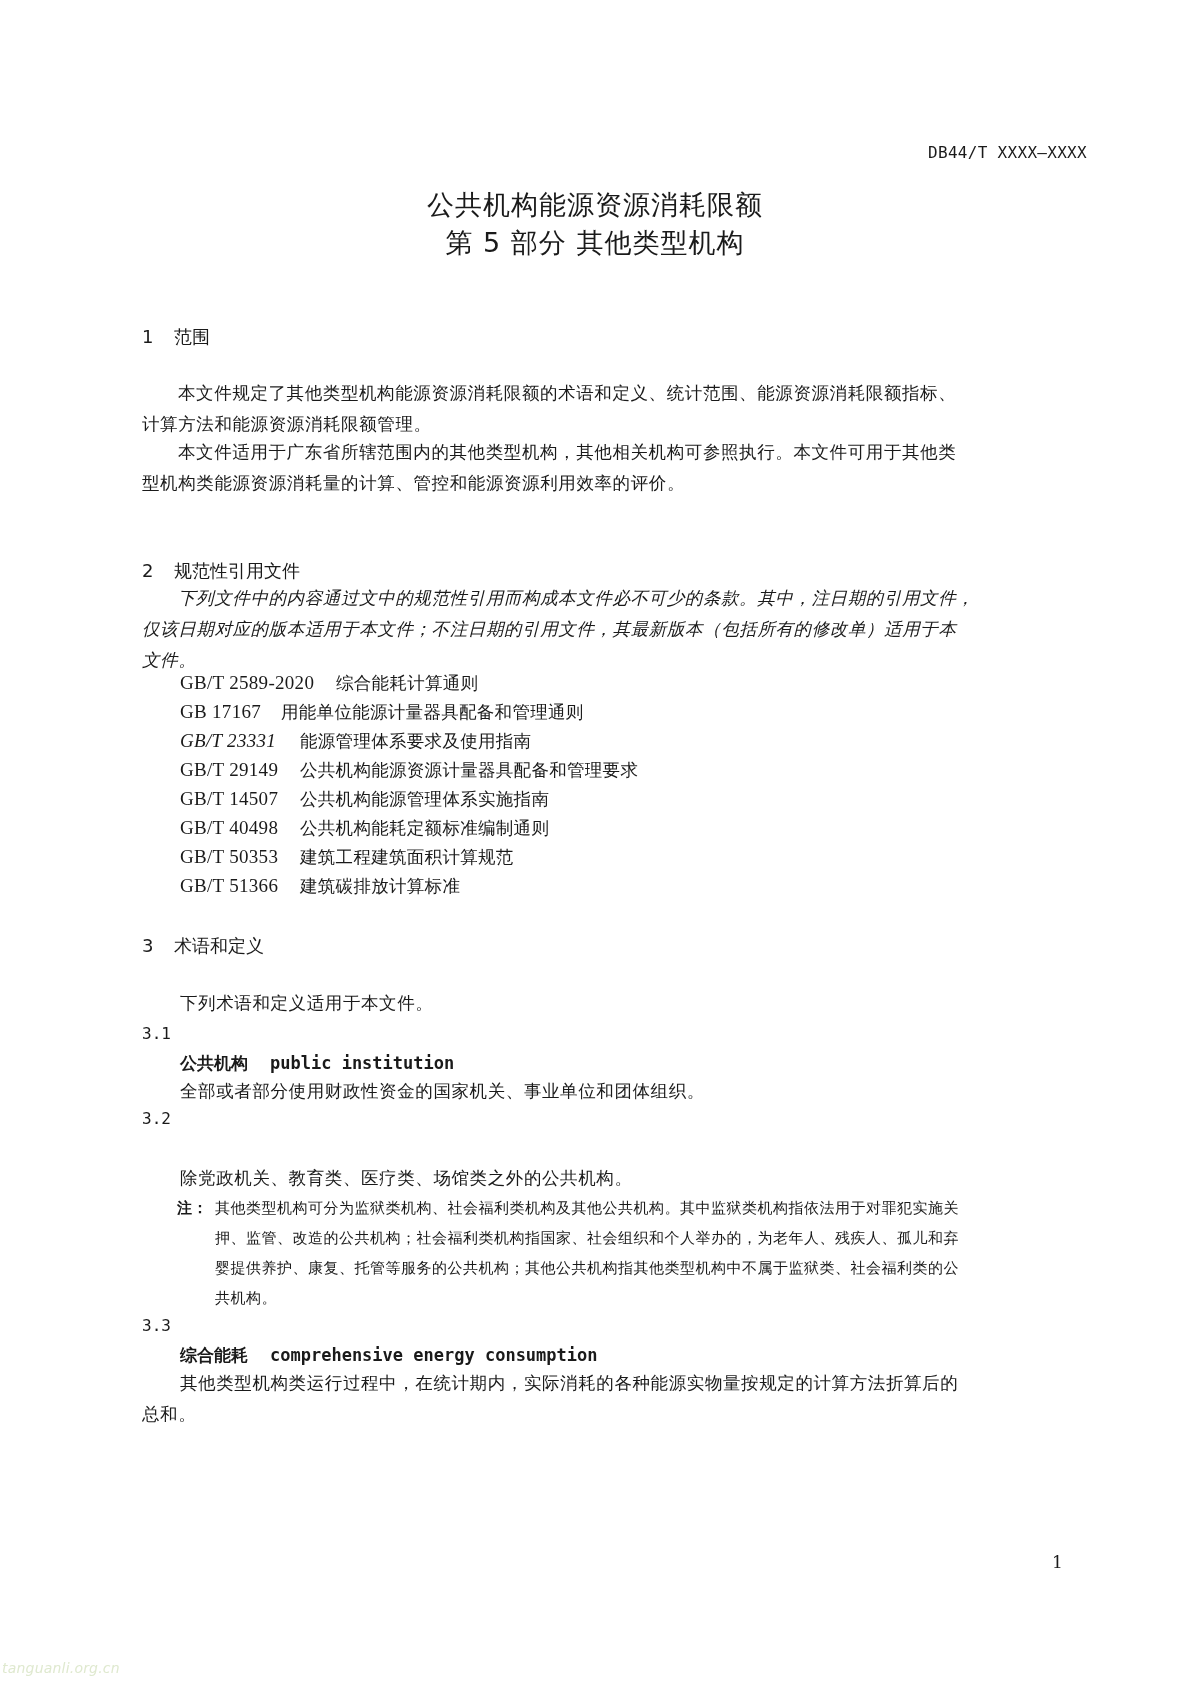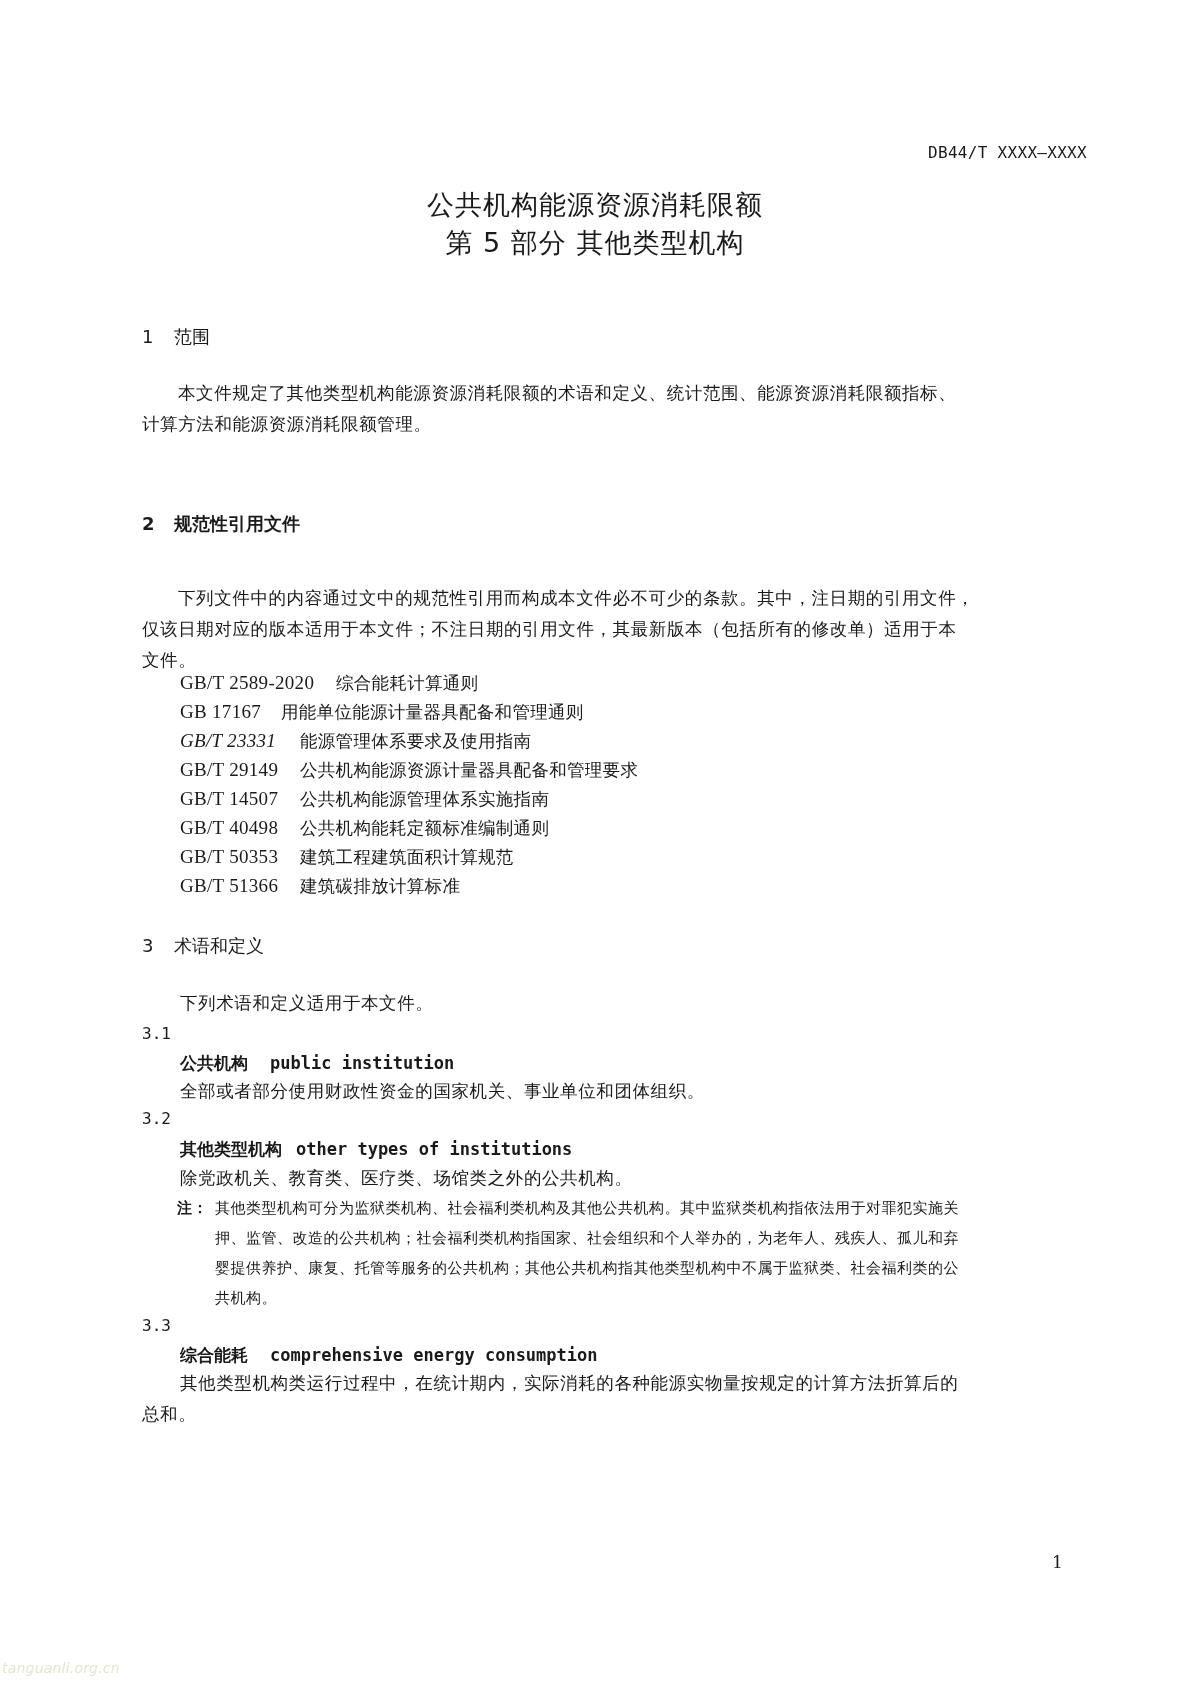--- a/index.html
+++ b/index.html
@@ -156,26 +156,30 @@
   </div>
 
   <div class="heading" style="top:325px;">
     <span class="num">1</span><span>范围</span>
   </div>
 
   <div class="para" style="top:378px;">
     <span class="line indent">本文件规定了其他类型机构能源资源消耗限额的术语和定义、统计范围、能源资源消耗限额指标、</span>
     <span class="line">计算方法和能源资源消耗限额管理。</span>
   </div>
-
-  <div class="heading" style="top:512px;font-weight:bold;">
+  <div class="para" style="top:437px;">
+    <span class="line indent">本文件适用于广东省所辖范围内的其他类型机构，其他相关机构可参照执行。本文件可用于其他类</span>
+    <span class="line">型机构类能源资源消耗量的计算、管控和能源资源利用效率的评价。</span>
+  </div>
+
+  <div class="heading" style="top:559px;">
     <span class="num">2</span><span>规范性引用文件</span>
   </div>
 
-  <div class="para" style="top:583px;">
+  <div class="para" style="top:583px;font-style:italic;">
     <span class="line indent">下列文件中的内容通过文中的规范性引用而构成本文件必不可少的条款。其中，注日期的引用文件，</span>
     <span class="line">仅该日期对应的版本适用于本文件；不注日期的引用文件，其最新版本（包括所有的修改单）适用于本</span>
     <span class="line">文件。</span>
   </div>
 
   <div class="ref" style="top:671px;">
     <span class="code" style="width:156px;">GB/T 2589-2020</span><span>综合能耗计算通则</span>
   </div>
   <div class="ref" style="top:700px;">
     <span class="code" style="width:101px;">GB 17167</span><span>用能单位能源计量器具配备和管理通则</span>
@@ -205,23 +209,20 @@
 
   <div class="term-def" style="top:991px;">下列术语和定义适用于本文件。</div>
 
   <div class="term-num" style="top:1024px;">3.1</div>
   <div class="term-title" style="top:1052px;">
     <span class="zh">公共机构</span><span class="en">public institution</span>
   </div>
   <div class="term-def" style="top:1079px;">全部或者部分使用财政性资金的国家机关、事业单位和团体组织。</div>
 
   <div class="term-num" style="top:1109px;">3.2</div>
-  <div class="term-title" style="top:1138px;">
-    <span class="zh">其他类型机构</span><span class="en" style="margin-left:14px;">other types of institutions</span>
-  </div>
   <div class="term-def" style="top:1166px;">除党政机关、教育类、医疗类、场馆类之外的公共机构。</div>
 
   <div class="note" style="top:1193px;">
     <span class="label">注：</span>
     <div class="body">
       <span class="line">其他类型机构可分为监狱类机构、社会福利类机构及其他公共机构。其中监狱类机构指依法用于对罪犯实施关</span>
       <span class="line">押、监管、改造的公共机构；社会福利类机构指国家、社会组织和个人举办的，为老年人、残疾人、孤儿和弃</span>
       <span class="line">婴提供养护、康复、托管等服务的公共机构；其他公共机构指其他类型机构中不属于监狱类、社会福利类的公</span>
       <span class="line">共机构。</span>
     </div>

